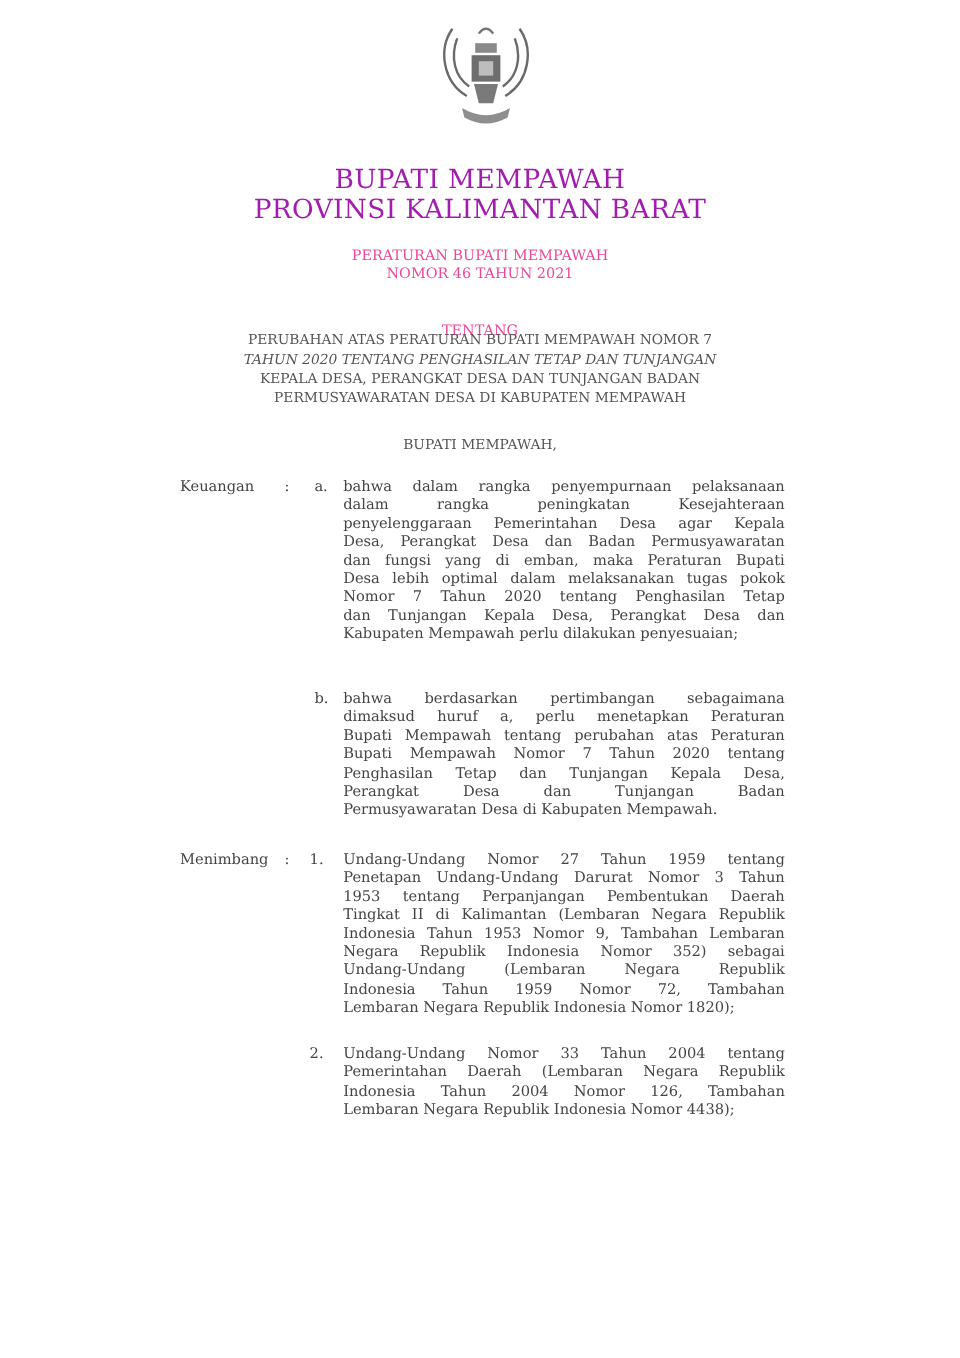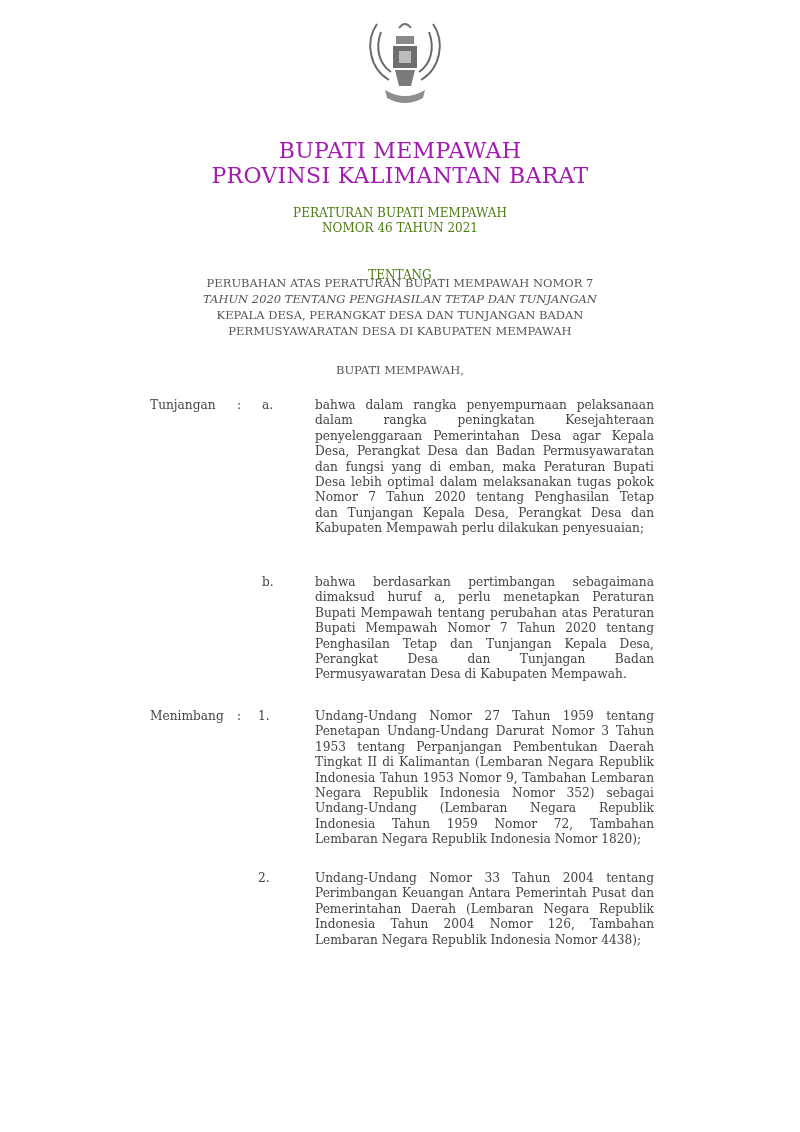--- a/index.html
+++ b/index.html
@@ -1,28 +1,28 @@
 <!DOCTYPE html>
 <html><head>
 <meta charset="utf-8">
 <style>
   html, body { margin:0; padding:0; background:#ffffff; }
   body { width:800px; height:1132px; position:relative; overflow:hidden;
          font-family:"DejaVu Serif", "Liberation Serif", serif; color:#3a3a3a; }
   .emblem { position:absolute; left:355px; top:6px; width:100px; height:110px; }
   .center { position:absolute; left:0; width:800px; text-align:center; }
   .h1 { font-size:22px; letter-spacing:0.3px; color:#a21caf; line-height:26px; }
-  .h2 { font-size:12px; line-height:15px; color:#4d7c0f; }
+  .h2 { font-size:12px; line-height:15px; color:#ec4899; }
   .title { font-size:11.5px; line-height:15.5px; color:#555; }
   .row { position:absolute; font-size:12.2px; line-height:15.4px; color:#444; }
   .label { position:absolute; }
   .colon { position:absolute; }
   .idx { position:absolute; }
   .para { position:absolute; text-align:justify; text-align-last:left; }
-  .para .line { display:block; text-align:justify; text-align-last:justify; white-space:nowrap;margin-left:29px; }
+  .para .line { display:block; text-align:justify; text-align-last:justify; white-space:nowrap; }
   .para .line.last { text-align-last:left; }
 </style>
 </head>
 <body>
 
 <div class="emblem">
   <svg width="100" height="110" viewBox="0 0 100 110">
     <g fill="none" stroke="#6a6a6a" stroke-width="2">
       <path d="M22 18 C10 35, 14 62, 34 74"></path>
       <path d="M78 18 C90 35, 86 62, 66 74"></path>
@@ -48,21 +48,21 @@
 <div class="center h2" style="top:268px;">TENTANG</div>
 
 <div class="center title" style="top:276px;">PERUBAHAN ATAS PERATURAN BUPATI MEMPAWAH NOMOR 7</div>
 <div class="center title" style="top:292px;font-style:italic;">TAHUN 2020 TENTANG PENGHASILAN TETAP DAN TUNJANGAN</div>
 <div class="center title" style="top:308px;">KEPALA DESA, PERANGKAT DESA DAN TUNJANGAN BADAN</div>
 <div class="center title" style="top:324px;">PERMUSYAWARATAN DESA DI KABUPATEN MEMPAWAH</div>
 
 <div class="center title" style="top:363px;">BUPATI MEMPAWAH,</div>
 
 <div class="row" style="top:398px; left:0; width:800px;">
-  <span class="label" style="left:150px; top:0;">Tunjangan</span>
+  <span class="label" style="left:150px; top:0;">Keuangan</span>
   <span class="colon" style="left:237px; top:0;">:</span>
   <span class="idx" style="left:262px; top:0;">a.</span>
   <div class="para" style="left:286px; top:0; width:368px;">
     <span class="line">bahwa dalam rangka penyempurnaan pelaksanaan</span>
     <span class="line">dalam rangka peningkatan Kesejahteraan</span>
     <span class="line">penyelenggaraan Pemerintahan Desa agar Kepala</span>
     <span class="line">Desa, Perangkat Desa dan Badan Permusyawaratan</span>
     <span class="line">dan fungsi yang di emban, maka Peraturan Bupati</span>
     <span class="line">Desa lebih optimal dalam melaksanakan tugas pokok</span>
     <span class="line">Nomor 7 Tahun 2020 tentang Penghasilan Tetap</span>
@@ -94,18 +94,17 @@
     <span class="line">Indonesia Tahun 1953 Nomor 9, Tambahan Lembaran</span>
     <span class="line">Negara Republik Indonesia Nomor 352) sebagai</span>
     <span class="line">Undang-Undang (Lembaran Negara Republik</span>
     <span class="line">Indonesia Tahun 1959 Nomor 72, Tambahan</span>
     <span class="line last">Lembaran Negara Republik Indonesia Nomor 1820);</span>
   </div>
 
   <span class="idx" style="left:258px; top:162px;">2.</span>
   <div class="para" style="left:286px; top:162px; width:368px;">
     <span class="line">Undang-Undang Nomor 33 Tahun 2004 tentang</span>
-    <span class="line">Perimbangan Keuangan Antara Pemerintah Pusat dan</span>
     <span class="line">Pemerintahan Daerah (Lembaran Negara Republik</span>
     <span class="line">Indonesia Tahun 2004 Nomor 126, Tambahan</span>
     <span class="line last">Lembaran Negara Republik Indonesia Nomor 4438);</span>
   </div>
 </div>
 
 </body></html>

